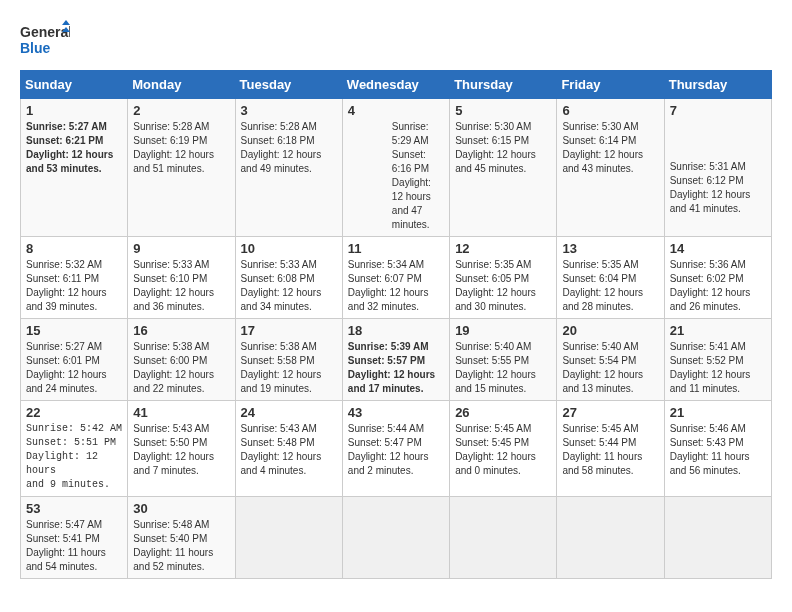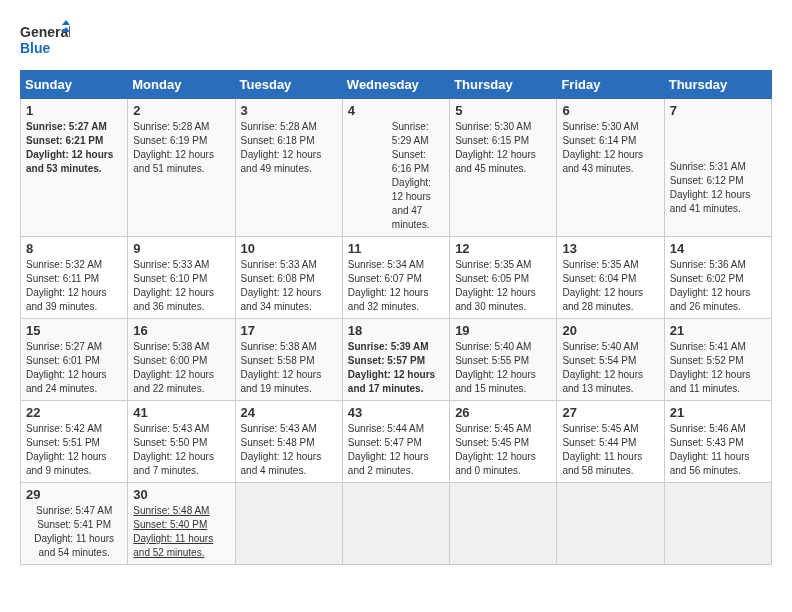--- a/index.html
+++ b/index.html
@@ -254,21 +254,21 @@
           <span class="day-num">21</span>
           <div class="cell-text" style="white-space: pre-line;">Sunrise: 5:41 AM
 Sunset: 5:52 PM
 Daylight: 12 hours
 and 11 minutes.</div>
         </td>
       </tr>
       <tr>
         <td>
           <span class="day-num">22</span>
-          <div class="cell-text" style="white-space: pre-line;">Sunrise: 5:42 AM
+          <div class="cell-text" style="white-space: pre-line; font-family: Liberation Mono, monospace;">Sunrise: 5:42 AM
 Sunset: 5:51 PM
 Daylight: 12 hours
 and 9 minutes.</div>
         </td>
         <td>
           <span class="day-num">41</span>
           <div class="cell-text" style="white-space: pre-line;">Sunrise: 5:43 AM
 Sunset: 5:50 PM
 Daylight: 12 hours
 and 7 minutes.</div>
@@ -304,29 +304,29 @@
         <td>
           <span class="day-num">21</span>
           <div class="cell-text" style="white-space: pre-line;">Sunrise: 5:46 AM
 Sunset: 5:43 PM
 Daylight: 11 hours
 and 56 minutes.</div>
         </td>
       </tr>
       <tr>
         <td>
-          <span class="day-num">29</span>
-          <div class="cell-text" style="white-space: pre-line; text-align: center;">Sunrise: 5:47 AM
+          <span class="day-num">53</span>
+          <div class="cell-text" style="white-space: pre-line;">Sunrise: 5:47 AM
 Sunset: 5:41 PM
 Daylight: 11 hours
 and 54 minutes.</div>
         </td>
         <td>
           <span class="day-num">30</span>
-          <div class="cell-text" style="white-space: pre-line; text-decoration: underline;">Sunrise: 5:48 AM
+          <div class="cell-text" style="white-space: pre-line;">Sunrise: 5:48 AM
 Sunset: 5:40 PM
 Daylight: 11 hours
 and 52 minutes.</div>
         </td>
         <td class="empty"></td>
         <td class="empty"></td>
         <td class="empty"></td>
         <td class="empty"></td>
         <td class="empty"></td>
       </tr>

